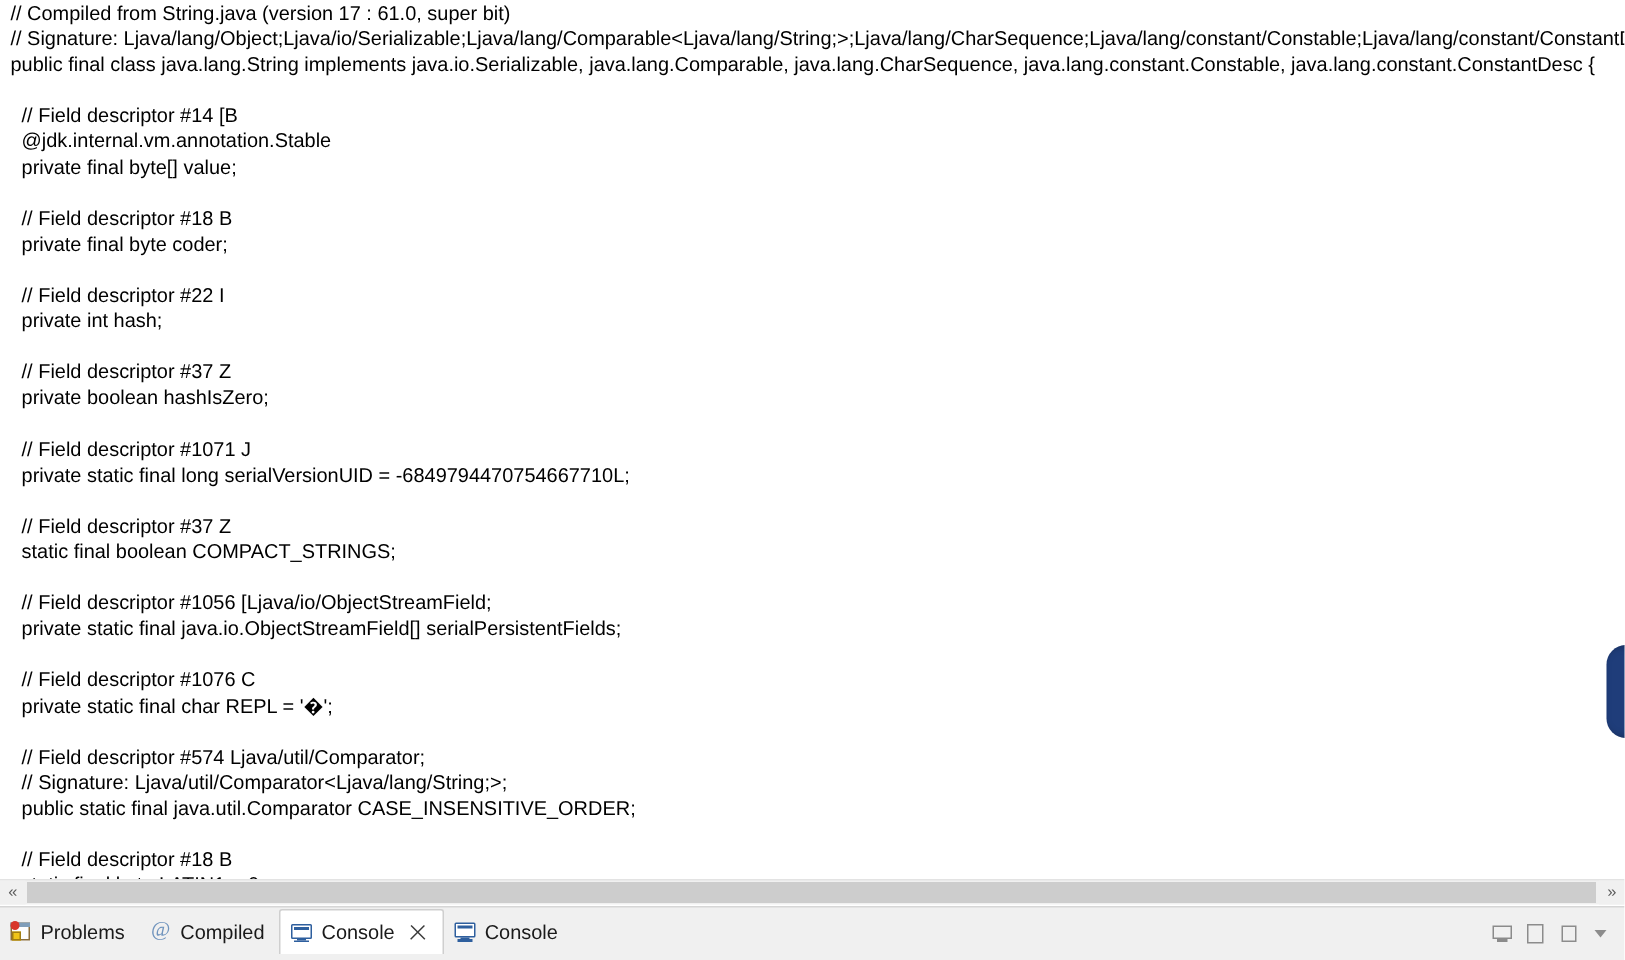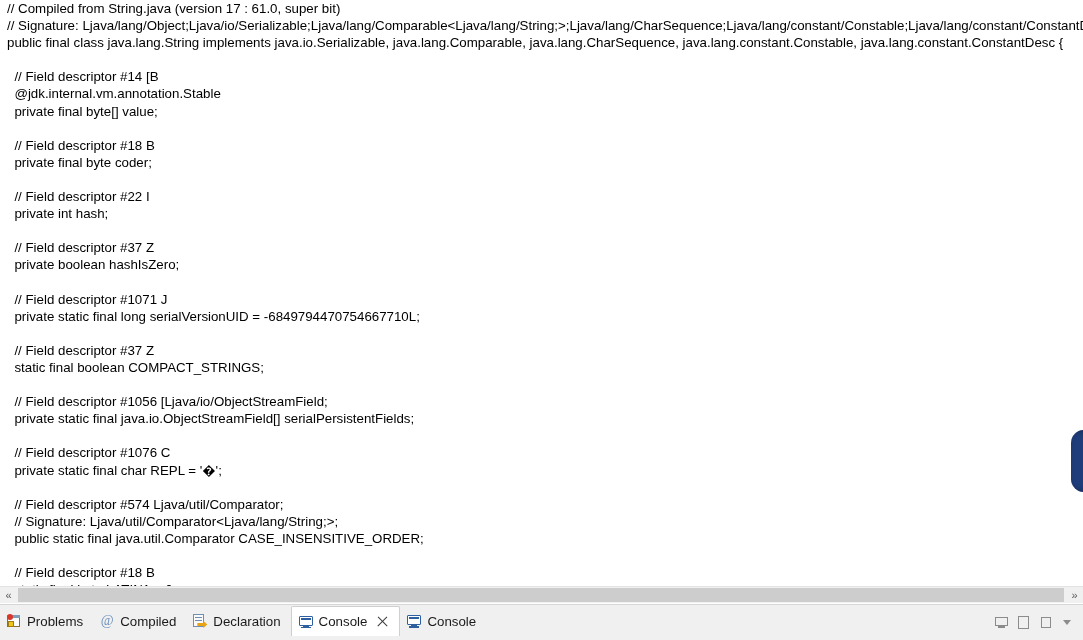--- a/index.html
+++ b/index.html
@@ -309,29 +309,20 @@
           <span class="win"></span>
           <span class="titlebar"></span>
           <span class="box"></span>
           <span class="dot"></span>
         </span>
         <span class="tab-label">Problems</span>
       </div>
       <div class="view-tab">
         <span class="tab-icon ic-javadoc">@</span>
         <span class="tab-label">Compiled</span>
-      </div>
-      <div class="view-tab">
-        <span class="tab-icon ic-declaration">
-          <span class="page"></span>
-          <span class="line1"></span>
-          <span class="line2"></span>
-          <span class="arrow"></span>
-        </span>
-        <span class="tab-label">Declaration</span>
       </div>
       <div class="view-tab active">
         <span class="tab-icon ic-console">
           <span class="monitor"></span>
           <span class="screen"></span>
           <span class="stand"></span>
           <span class="base"></span>
         </span>
         <span class="tab-label">Console</span>
         <span class="tab-close"></span>

